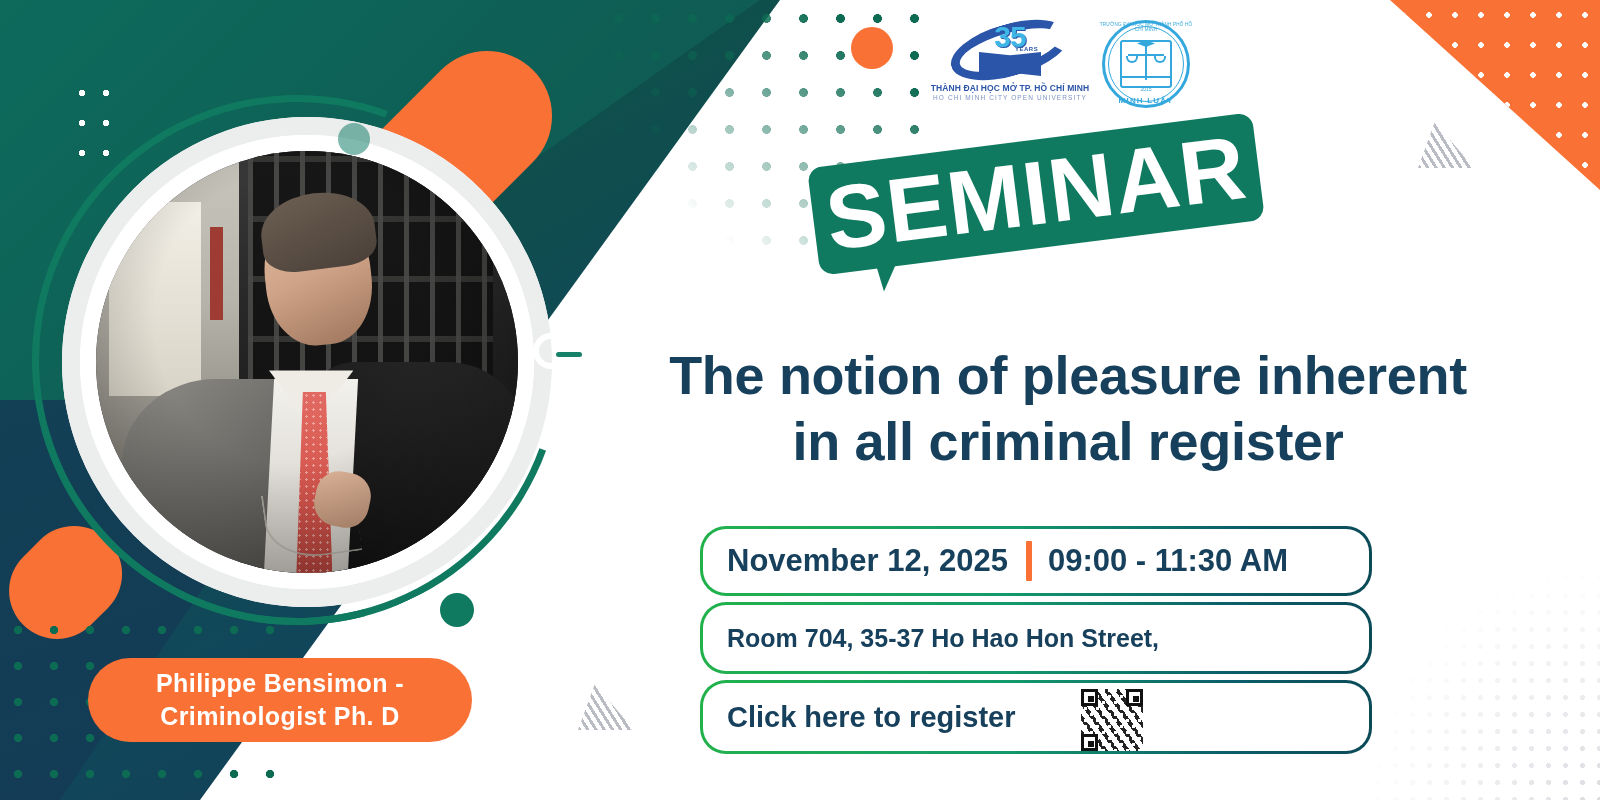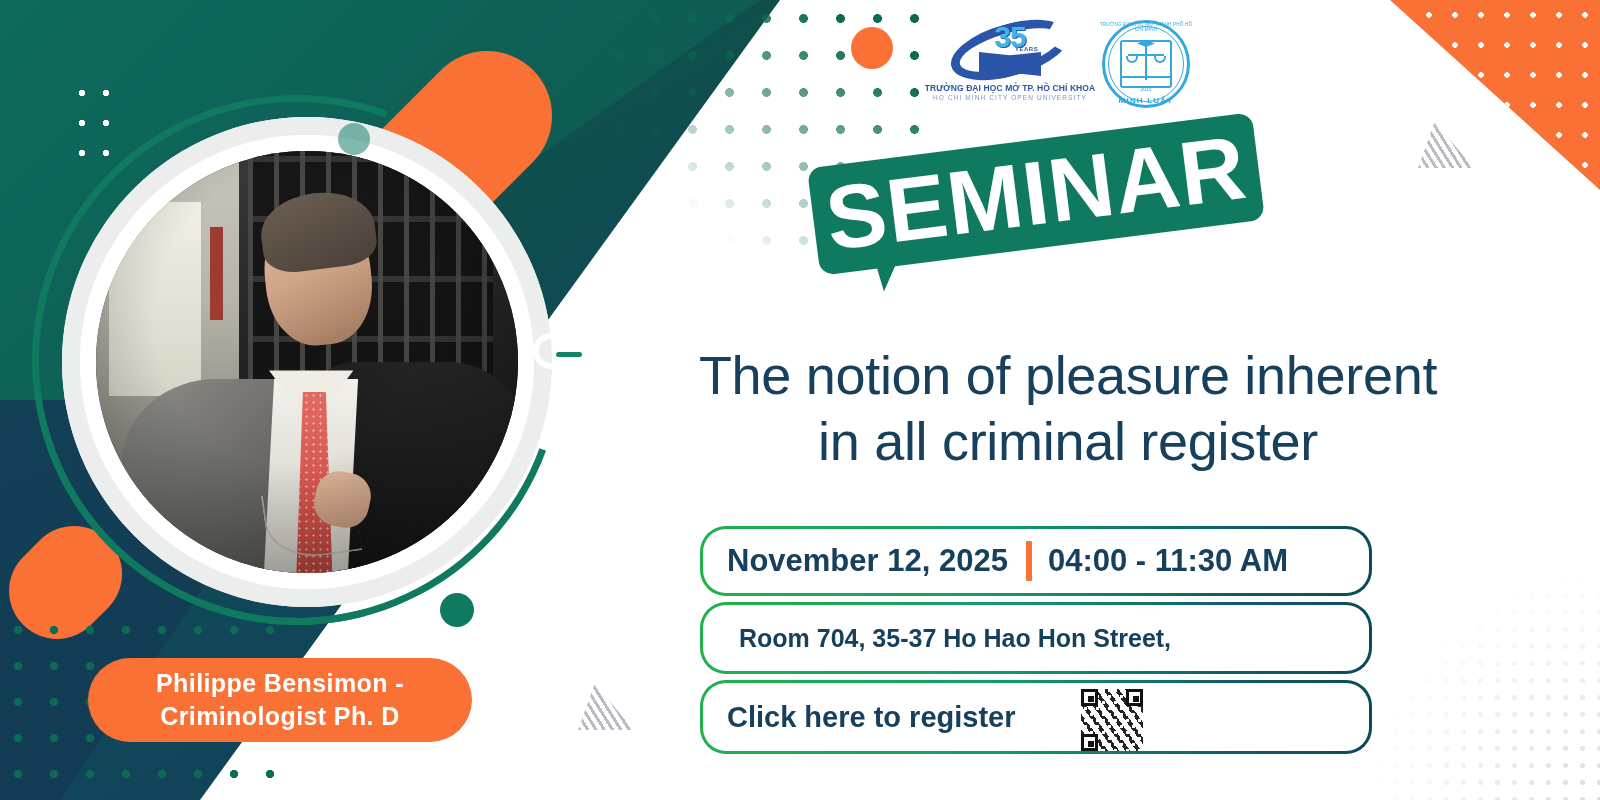--- a/index.html
+++ b/index.html
@@ -228,41 +228,41 @@
   .seminar-text {
     position:absolute; left:0; top:22px; width:448px; height:108px;
     transform:rotate(-7.2deg);
     color:#ffffff; font-size:90px; font-weight:bold; letter-spacing:1px;
     line-height:106px; text-align:center; white-space:nowrap;
   }
 
   
   .title {
     position:absolute; left:576px; top:342px; width:984px;
-    color:#17405c; font-size:54px; font-weight:normal; line-height:66px;
+    color:#17405c; font-size:54px; font-weight:bold; line-height:66px;
     text-align:center; letter-spacing:-.3px;
   }
   .title-l2 { display:block; }
 
   
   .info-box {
     position:absolute; border-radius:26px;
     background:#ffffff;
     border:3px solid transparent;
     background-image:linear-gradient(#fff,#fff), linear-gradient(95deg,#21b24b 0%,#139a6b 45%,#0c5f6b 78%,#0b4a57 100%);
     background-origin:border-box; background-clip:padding-box, border-box;
     display:flex; align-items:center;margin-top:22px;
   }
   .box-date { left:700px; top:504px; width:672px; height:70px; }
   .date-text { padding-left:24px; color:#17405c; font-size:31px; font-weight:bold; white-space:nowrap; }
   .date-sep { width:6px; height:40px; background:#f97134; margin:0 16px 0 18px; border-radius:1px; }
   .time-text { color:#17405c; font-size:31px; font-weight:bold; white-space:nowrap; }
 
   .box-addr { left:700px; top:580px; width:672px; height:72px; }
-  .addr-text { padding-left:36px; color:#17405c; font-size:25px; font-weight:bold; line-height:31px;text-align:center; }
+  .addr-text { padding-left:24px; color:#17405c; font-size:25px; font-weight:bold; line-height:31px;text-align:center; }
 
   .box-reg { left:700px; top:658px; width:672px; height:74px; }
   .reg-text { padding-left:24px; color:#17405c; font-size:29px; font-weight:bold; white-space:nowrap; }
 
   
   .qr { position:absolute; left:378px; top:6px; width:62px; height:62px; background:#fff; }
   .qr-grid { position:absolute; inset:0;
     background-image:
       repeating-linear-gradient(0deg,#111 0 3px, transparent 3px 6px),
       repeating-linear-gradient(90deg,#111 0 3px, transparent 3px 6px);
@@ -355,21 +355,21 @@
   </div>
 
   <div class="logos">
     <div class="logo-ou">
       <div class="logo-ou-mark">
         <div class="ou-swoosh"></div>
         <div class="ou-book"></div>
         <div class="ou-35">35</div>
         <div class="ou-years">YEARS</div>
       </div>
-      <div class="logo-ou-name">TRƯỜNG ĐẠI HỌC MỞ TP. HỒ CHÍ KHOA</div>
+      <div class="logo-ou-name">THÀNH ĐẠI HỌC MỞ TP. HỒ CHÍ MINH</div>
       <div class="logo-ou-sub">HO CHI MINH CITY OPEN UNIVERSITY</div>
     </div>
 
     <div class="logo-law">
       <div class="law-seal"></div>
       <div class="law-seal2"></div>
       <div class="law-text-top">TRƯỜNG ĐẠI HỌC MỞ THÀNH PHỐ HỒ CHÍ MINH</div>
       <div class="law-inner"></div>
       <div class="law-cap"></div>
       <div class="law-scale-post"></div>
@@ -389,21 +389,21 @@
   </div>
 
   <div class="title">
     <span>The notion of pleasure inherent</span>
     <span class="title-l2">in all criminal register</span>
   </div>
 
   <div class="info-box box-date">
     <div class="date-text">November 12, 2025</div>
     <div class="date-sep"></div>
-    <div class="time-text">04:00 - 11:30 AM</div>
+    <div class="time-text">09:00 - 11:30 AM</div>
   </div>
 
   <div class="info-box box-addr">
     <div class="addr-text">
       <span>Room 704, 35-37 Ho Hao Hon Street,</span><br>
     </div>
   </div>
 
   <div class="info-box box-reg">
     <div class="reg-text">Click here to register</div>

